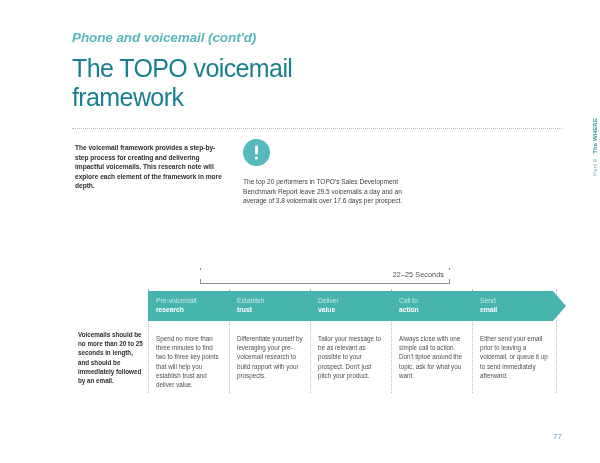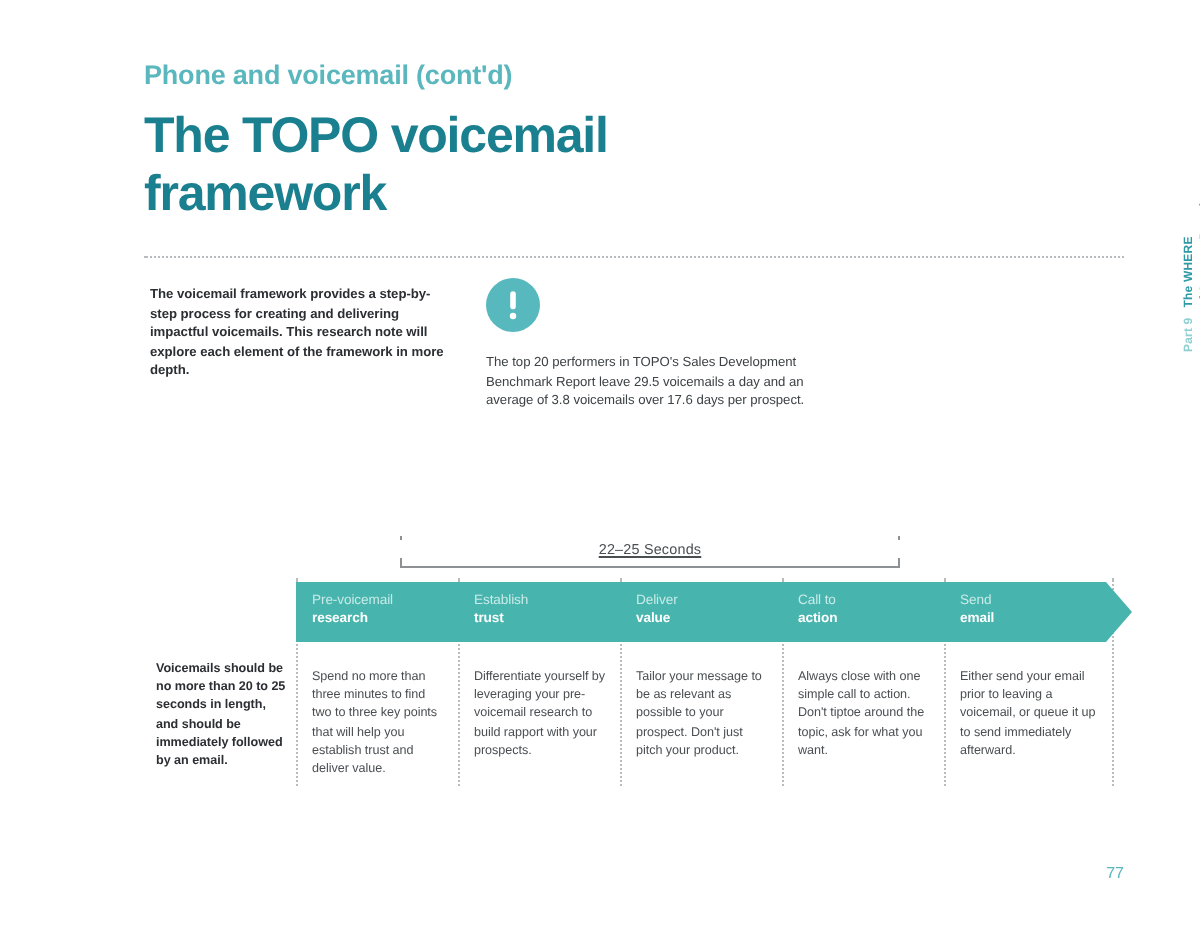--- a/index.html
+++ b/index.html
@@ -26,29 +26,30 @@
   
   .kicker {
     position: absolute;
     left: 72px;
     top: 30px;
     font-size: 13.5px;
     font-weight: bold;
     letter-spacing: -0.1px;
     color: #59b7bd;
     white-space: nowrap;
+    font-style: italic;
   }
   .headline {
     position: absolute;
     left: 72px;
     top: 54px;
     width: 330px;
     font-size: 25px;
     line-height: 29px;
-    font-weight: bold;
+    font-weight: normal;
     letter-spacing: -0.6px;
     color: #1a7f8e;
   }
 
   
   .vrail {
     position: absolute;
     right: 8px;
     top: 18px;
     height: 120px;
@@ -154,26 +155,25 @@
     width: 1px;
     height: 16px;
     background: #8d9194;
   }
   .bracket-tick.left { left: 0; }
   .bracket-tick.right { right: 0; }
   .bracket-label {
     position: absolute;
     left: 0; right: 0;
     bottom: 5px;
-    text-align: center;
+    text-align: right;
     font-size: 7.2px;
     color: #4a4f52;
     background: #ffffff;
     letter-spacing: 0.1px;
-    text-decoration: underline;
   }
   .bracket-label span {
     background: #ffffff;
     padding: 0 6px;
   }
 
   
   .stages {
     position: absolute;
     left: 148px;

